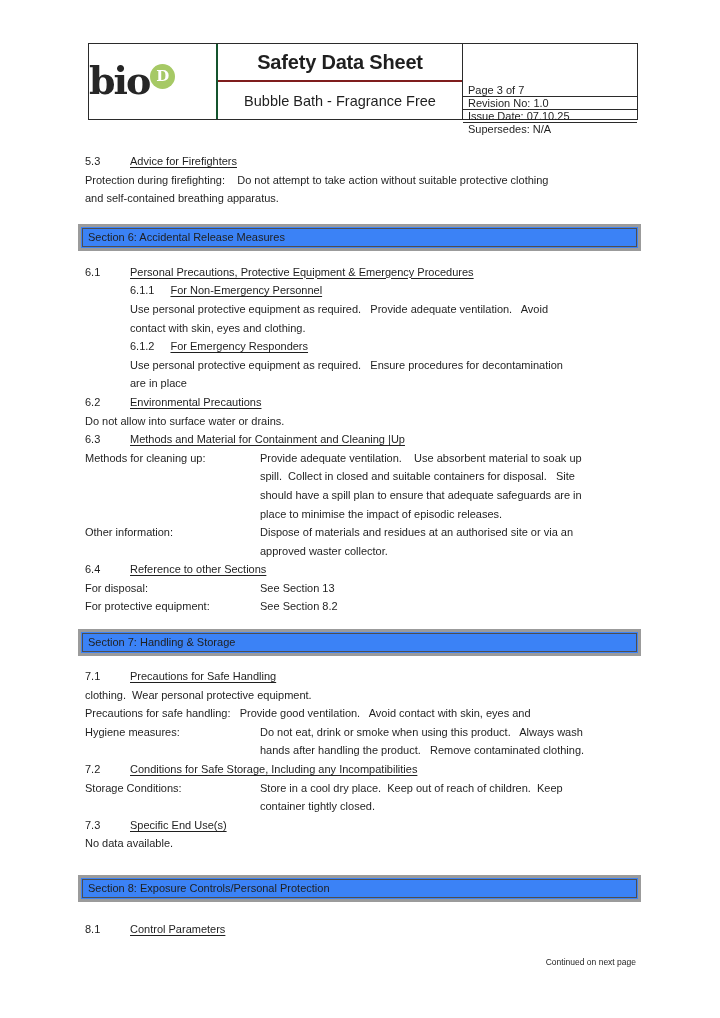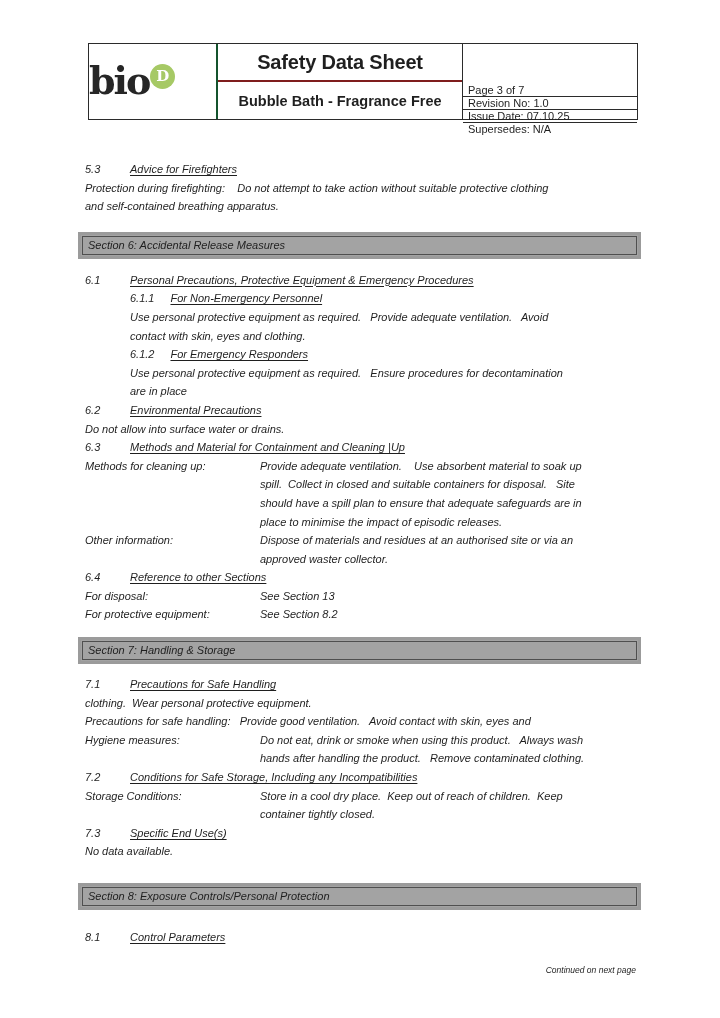--- a/index.html
+++ b/index.html
@@ -16,36 +16,36 @@
   .hdr-logo { width:127px; border-right:2px solid #14532d; display:flex; align-items:center; justify-content:flex-start; }
   .logo { font-family:"DejaVu Serif", serif; font-weight:bold; font-size:38px; letter-spacing:-2px; color:#262626; line-height:1; }
   .logo-badge {
     display:inline-flex; align-items:center; justify-content:center;
     width:25px; height:25px; border-radius:50%; background:#a6c965; color:#ffffff;
     font-size:15px; font-weight:bold; letter-spacing:0; position:relative; top:-13px; left:1px;
     font-family:"DejaVu Serif", serif;
   }
   .hdr-mid { flex:1; border-right:1px solid #2b2b2b; display:flex; flex-direction:column; }
   .hdr-title { height:36px; border-bottom:2px solid #7f1d1d; display:flex; align-items:center; justify-content:center; font-size:20px; font-weight:bold; letter-spacing:-0.2px; }
-  .hdr-sub { flex:1; display:flex; align-items:center; justify-content:center; font-size:14.5px; font-weight:bold; }
+  .hdr-sub { flex:1; display:flex; align-items:center; justify-content:center; font-size:14.5px; font-weight:normal; }
   .hdr-meta { width:174px; display:flex; flex-direction:column;margin-top:40px; }
   .hdr-meta .mrow { flex:1; display:flex; align-items:center; padding-left:5px; border-bottom:1px solid #2b2b2b; }
   .hdr-meta .mrow:last-child { border-bottom:none; }
   
-  .doc { position:absolute; left:85px; top:160px; width:553px; line-height:18.6px;font-style:italic; }
+  .doc { position:absolute; left:85px; top:152px; width:553px; line-height:18.6px; }
   .line, .h-num, .h-title, .kv-label, .sub-num { white-space:pre; }
   .u { text-decoration:underline; text-underline-offset:2px; }
   .h-row { display:flex; }
   .h-num { width:45px; flex-shrink:0; }
   .ind { margin-left:45px; }
   .sub-num { margin-right:16px; }
   .kv { display:flex; }
   .kv-label { width:175px; flex-shrink:0; }
   .kv-value { flex:1; }
-  .secbox { border:3px solid #9b9b9b; padding:1px; margin-left:-7px; margin-right:-3px; background:#a3a3a3; }
+  .secbox { border:3px solid #9b9b9b; padding:1px; margin-left:-7px; margin-right:-3px; background:#3b82f6; }
   .secbox-inner { border:1px solid #4f4f4f; padding:1px 5px; line-height:15px; }
   .footer-note { margin-top:17px; text-align:right; font-size:8.5px; padding-right:2px; color:#1f1f1f; line-height:12px; }
   .mt16 { margin-top:16px; }
   .mt12 { margin-top:12px; }
   .mt13 { margin-top:13px; }
   .mt11 { margin-top:11px; }
   .mt22 { margin-top:22px; }
   .mt18 { margin-top:18px; }
 </style>
 </head>

